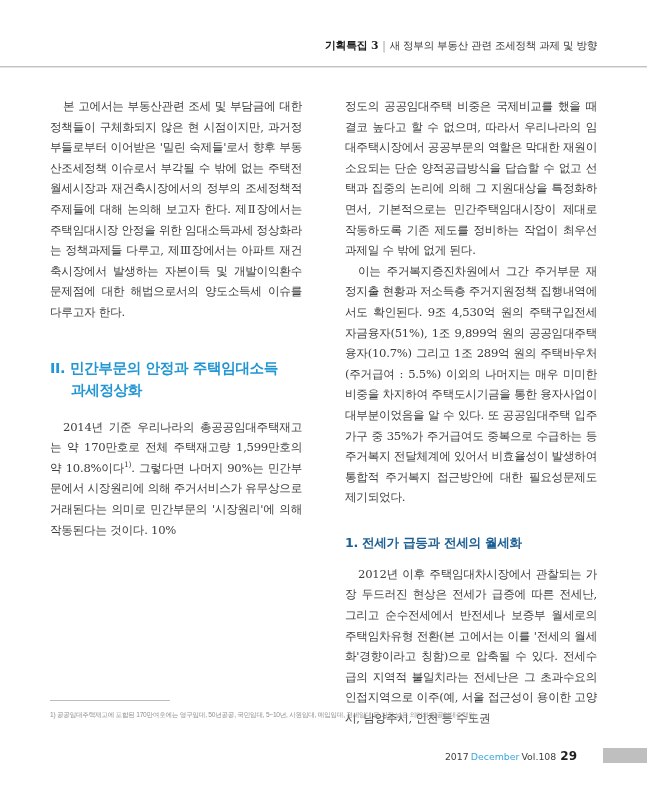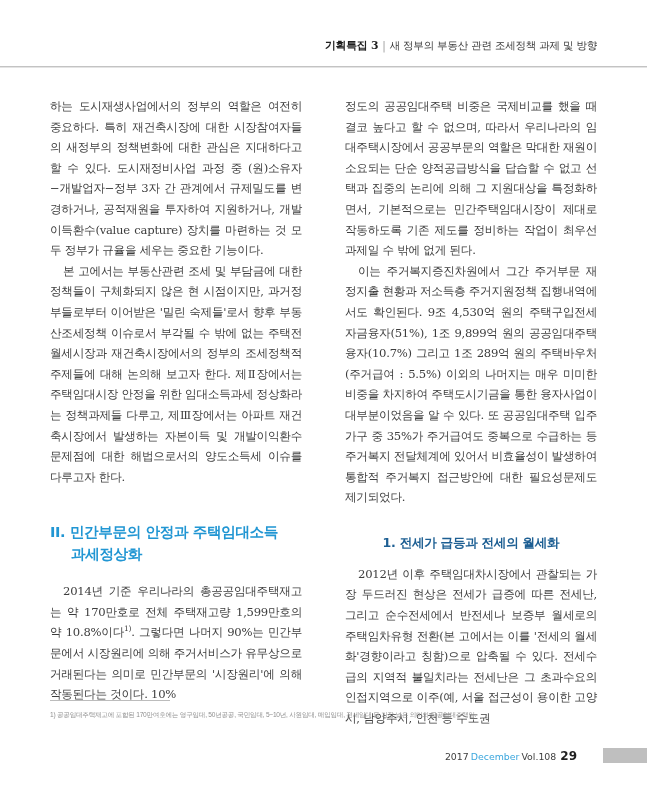--- a/index.html
+++ b/index.html
@@ -119,21 +119,20 @@
   }
 
   h3.sub-heading {
     margin: 26px 0 12px 0;
     font-family: "DejaVu Sans", "Liberation Sans", sans-serif;
     font-size: 12.6px;
     font-weight: bold;
     line-height: 18px;
     color: #1d5f93;
     letter-spacing: -0.3px;
-    text-align: center;
   }
 
   
   .footnote-rule {
     position: absolute;
     left: 50px;
     top: 700px;
     width: 120px;
     height: 1px;
     background: #bcbcbc;
@@ -184,21 +183,20 @@
 
   <div class="running-header">
     <span class="feature-label">기획특집 3</span><span class="sep">|</span><span class="feature-title">새 정부의 부동산 관련 조세정책 과제 및 방향</span>
   </div>
   <div class="header-rule"></div>
   <div class="header-rule-soft"></div>
 
   <div class="columns">
 
     <div class="col col-left">
-      <p class="body-par">하는 도시재생사업에서의 정부의 역할은 여전히 중요하다. 특히 재건축시장에 대한 시장참여자들의 새정부의 정책변화에 대한 관심은 지대하다고 할 수 있다. 도시재정비사업 과정 중 (원)소유자−개발업자−정부 3자 간 관계에서 규제밀도를 변경하거나, 공적재원을 투자하여 지원하거나, 개발이득환수(value capture) 장치를 마련하는 것 모두 정부가 규율을 세우는 중요한 기능이다.</p>
       <p class="body-par indent">본 고에서는 부동산관련 조세 및 부담금에 대한 정책들이 구체화되지 않은 현 시점이지만, 과거정부들로부터 이어받은 '밀린 숙제들'로서 향후 부동산조세정책 이슈로서 부각될 수 밖에 없는 주택전월세시장과 재건축시장에서의 정부의 조세정책적 주제들에 대해 논의해 보고자 한다. 제Ⅱ장에서는 주택임대시장 안정을 위한 임대소득과세 정상화라는 정책과제들 다루고, 제Ⅲ장에서는 아파트 재건축시장에서 발생하는 자본이득 및 개발이익환수 문제점에 대한 해법으로서의 양도소득세 이슈를 다루고자 한다.</p>
 
       <h2 class="section-heading">
         <span>II. 민간부문의 안정과 주택임대소득</span>
         <span class="cont">과세정상화</span>
       </h2>
 
       <p class="body-par indent"><span>2014년 기준 우리나라의 총공공임대주택재고는 약 170만호로 전체 주택재고량 1,599만호의 약 10.8%이다</span><sup class="fn">1)</sup><span>. 그렇다면 나머지 90%는 민간부문에서 시장원리에 의해 주거서비스가 유무상으로 거래된다는 의미로 민간부문의 '시장원리'에 의해 작동된다는 것이다. 10%</span></p>
     </div>
 

